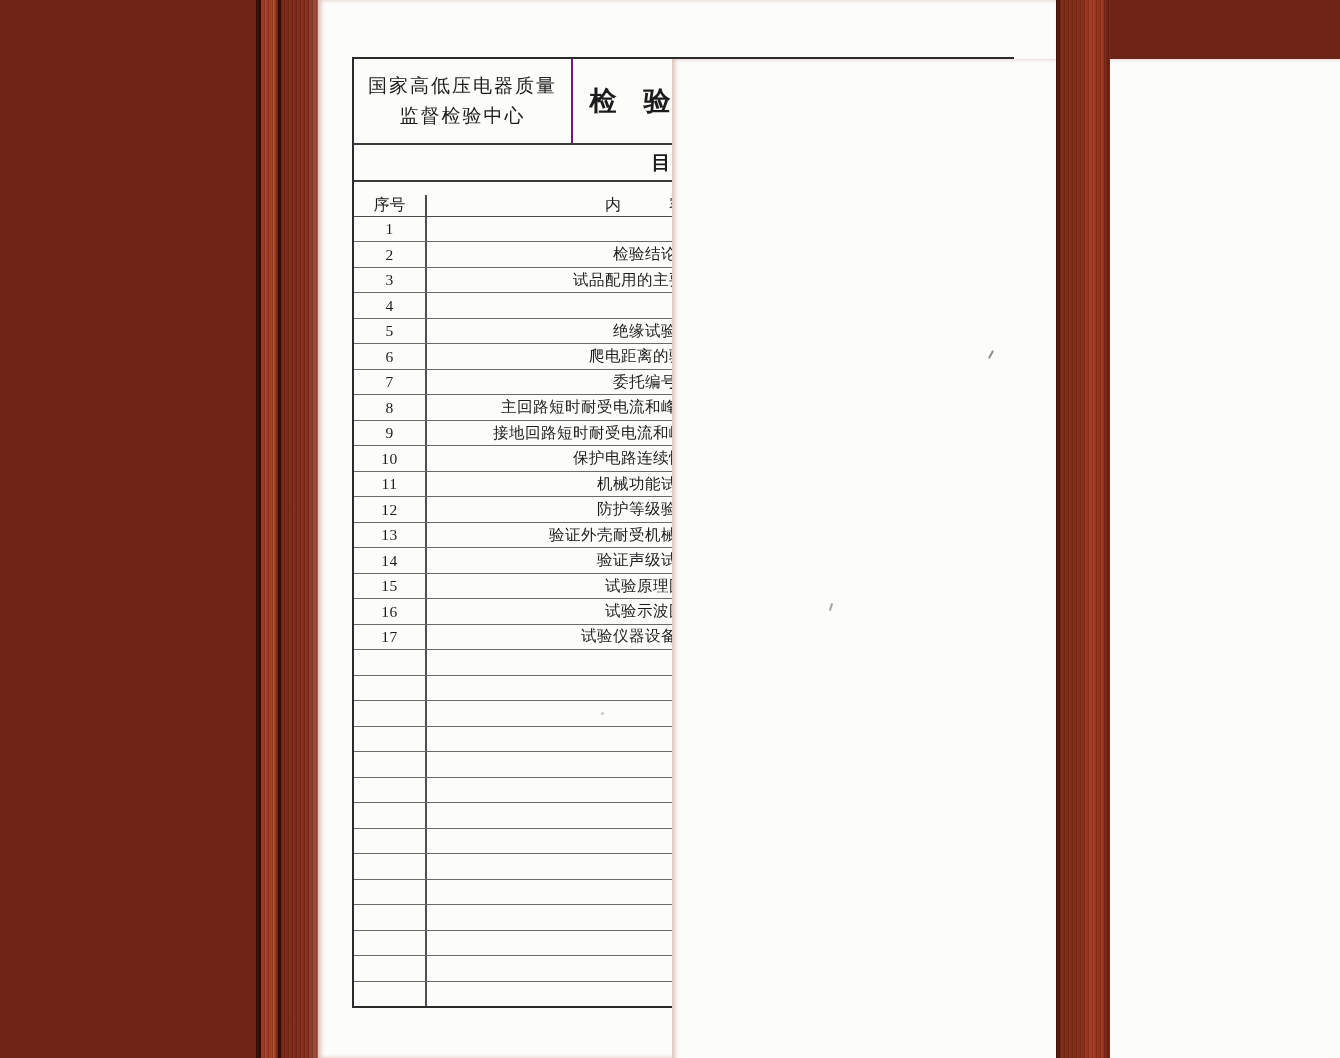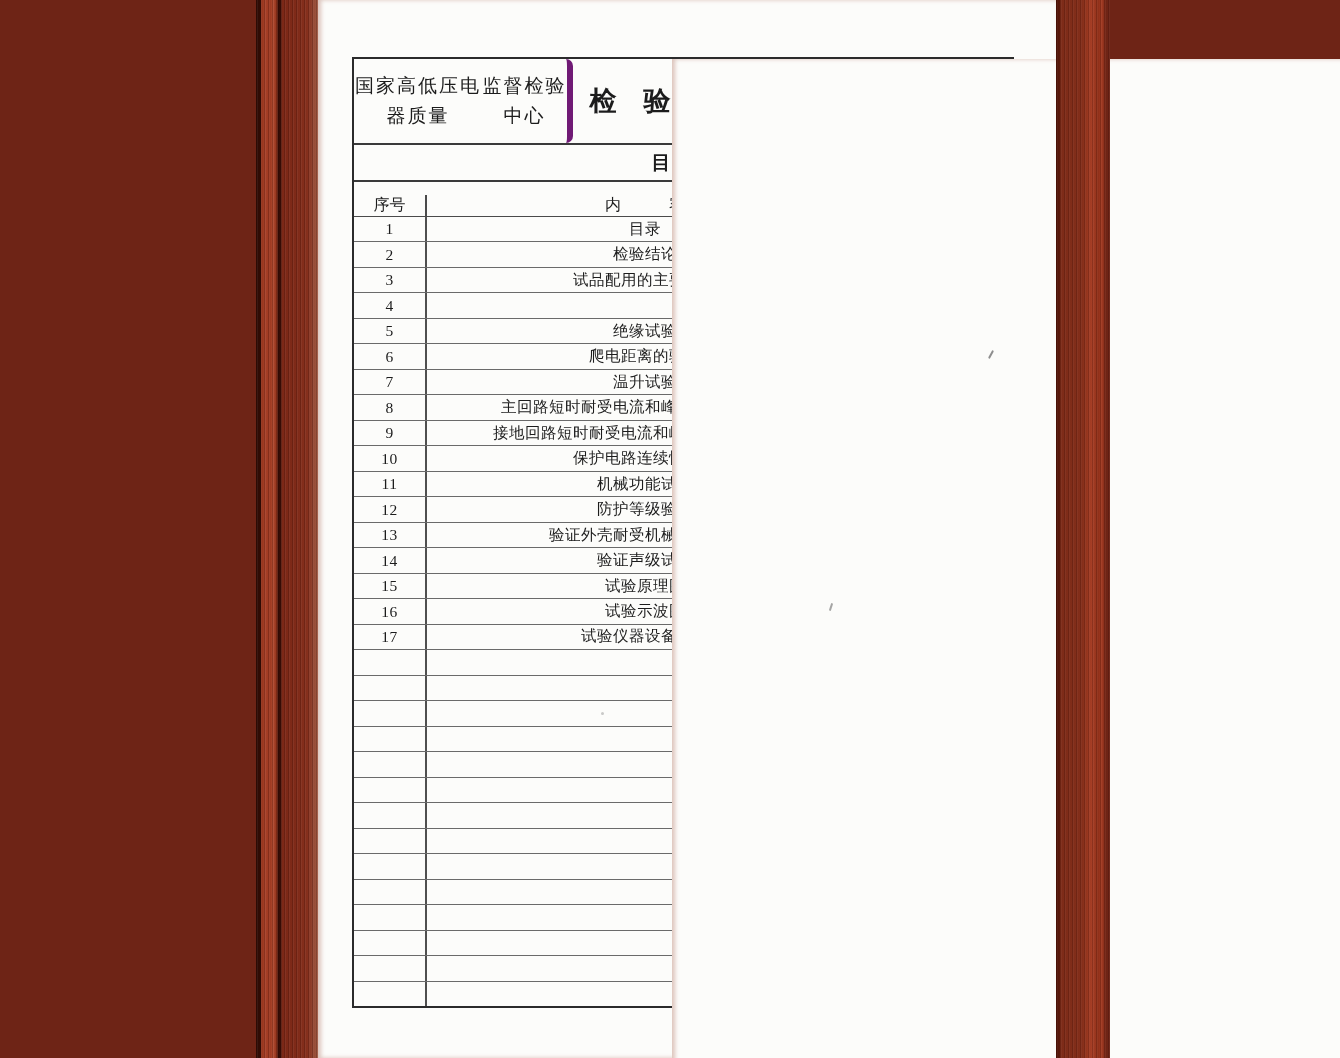--- a/index.html
+++ b/index.html
@@ -45,21 +45,21 @@
   .doc-table{
     position:absolute;left:34px;top:57px;width:662px;height:951px;
     box-sizing:border-box;border:2px solid #2b2b2b;
     display:flex;flex-direction:column;
     color:#1c1c1c;
   }
   .head-band{
     height:84px;flex:0 0 84px;display:grid;grid-template-columns:219px 224px 1fr;
   }
   .head-band .hcell{display:flex;align-items:center;justify-content:center;box-sizing:border-box;}
-  .hcell.org{border-right:6px solid #701a75;flex-direction:row;font-size:19px;line-height:30px;letter-spacing:2px;text-align:center;border-radius:7px;}
+  .hcell.org{border-right:2px solid #701a75;flex-direction:column;font-size:19px;line-height:30px;letter-spacing:2px;text-align:center;}
   .hcell.title{border-right:2px solid #3a3a3a;font-size:27px;font-weight:bold;}
   .hcell.ref{font-size:18px;letter-spacing:1px;}
   .dir-row{
     flex:0 0 35px;border-top:2px solid #3a3a3a;
     display:flex;align-items:center;justify-content:center;
     font-size:19px;font-weight:bold;letter-spacing:2px;
   }
   .col-head{
     flex:0 0 28px;border-top:2px solid #3a3a3a;border-bottom:1.5px solid #4a4a4a;
     display:grid;grid-template-columns:73px 438px 1fr;font-size:16px;
@@ -106,21 +106,20 @@
 
       <div class="col-head">
         <div class="c1">序号</div>
         <div class="c2">内　　　容</div>
         <div class="c3">页 次</div>
       </div>
 
       <div class="tbody">
           <div class="trow">
             <div class="tcell no">1</div>
-            <div class="tcell content">目录</div>
             <div class="tcell page">1</div>
           </div>
           <div class="trow">
             <div class="tcell no">2</div>
             <div class="tcell content">检验结论</div>
             <div class="tcell page">2</div>
           </div>
           <div class="trow">
             <div class="tcell no">3</div>
             <div class="tcell content">试品配用的主要元件</div>
@@ -135,21 +134,21 @@
             <div class="tcell content">绝缘试验</div>
             <div class="tcell page">5、6、7</div>
           </div>
           <div class="trow">
             <div class="tcell no">6</div>
             <div class="tcell content">爬电距离的验证</div>
             <div class="tcell page">8</div>
           </div>
           <div class="trow">
             <div class="tcell no">7</div>
-            <div class="tcell content">温升试验</div>
+            <div class="tcell content">委托编号</div>
             <div class="tcell page">9~12</div>
           </div>
           <div class="trow">
             <div class="tcell no">8</div>
             <div class="tcell content">主回路短时耐受电流和峰值耐受电流试验</div>
             <div class="tcell page">16</div>
           </div>
           <div class="trow">
             <div class="tcell no">9</div>
             <div class="tcell content">接地回路短时耐受电流和峰值耐受电流试验</div>

